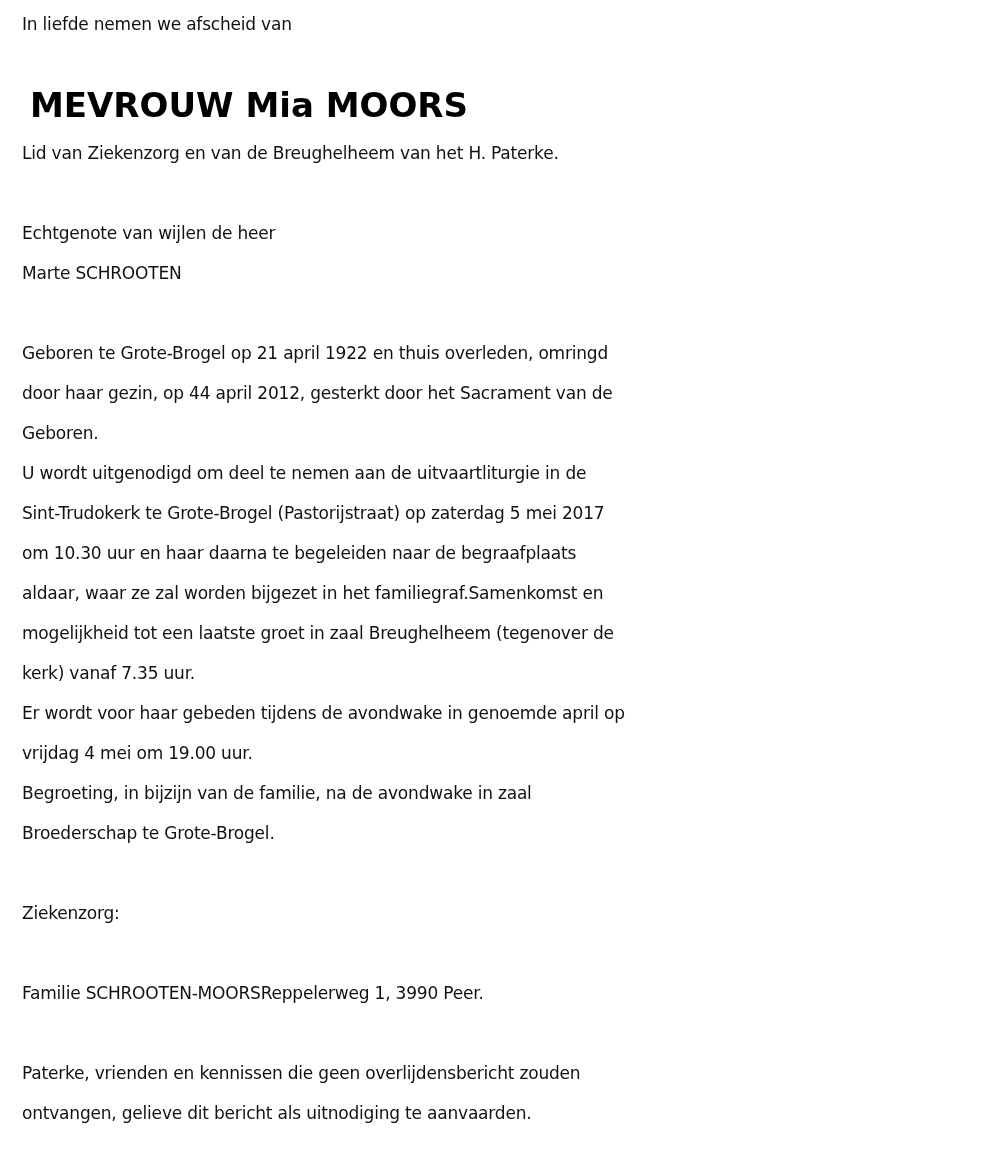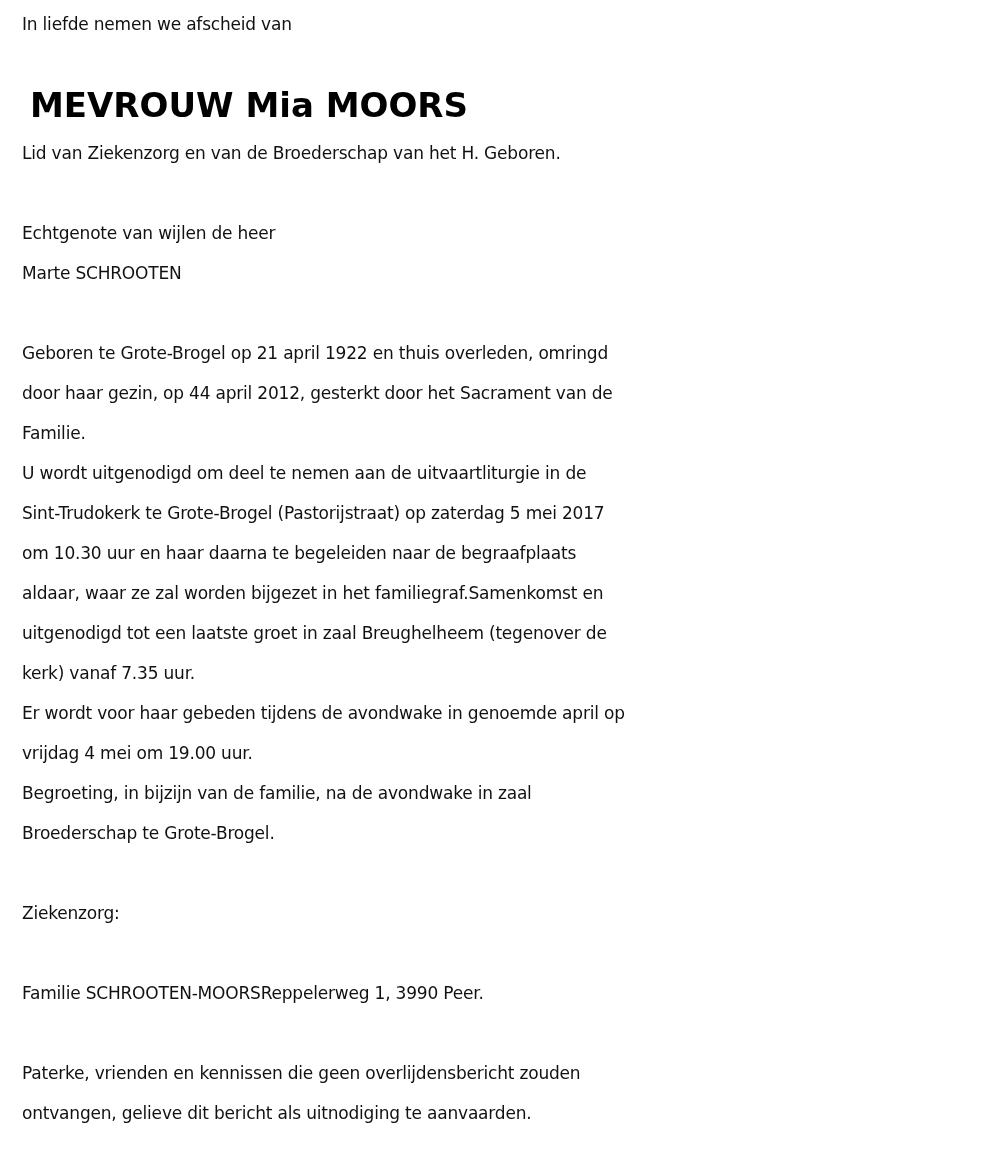--- a/index.html
+++ b/index.html
@@ -38,34 +38,34 @@
     }
   </style>
 </head>
 <body>
 
 <div>
   <div class="line" style="top:4px">In liefde nemen we afscheid van</div>
 
   <div class="title">MEVROUW Mia MOORS</div>
 
-  <div class="line" style="top:133px">Lid van Ziekenzorg en van de Broederschap van het H. Geboren.</div>
+  <div class="line" style="top:133px">Lid van Ziekenzorg en van de Breughelheem van het H. Paterke.</div>
 
   <div class="line" style="top:213px">Echtgenote van wijlen de heer</div>
   <div class="line" style="top:253px">Marte SCHROOTEN</div>
 
   <div class="line" style="top:333px">Geboren te Grote-Brogel op 21 april 1922 en thuis overleden, omringd</div>
   <div class="line" style="top:373px">door haar gezin, op 44 april 2012, gesterkt door het Sacrament van de</div>
-  <div class="line" style="top:413px">Familie.</div>
+  <div class="line" style="top:413px">Geboren.</div>
 
   <div class="line" style="top:453px">U wordt uitgenodigd om deel te nemen aan de uitvaartliturgie in de</div>
   <div class="line" style="top:493px">Sint-Trudokerk te Grote-Brogel (Pastorijstraat) op zaterdag 5 mei 2017</div>
   <div class="line" style="top:533px">om 10.30 uur en haar daarna te begeleiden naar de begraafplaats</div>
   <div class="line" style="top:573px">aldaar, waar ze zal worden bijgezet in het familiegraf.Samenkomst en</div>
-  <div class="line" style="top:613px">uitgenodigd tot een laatste groet in zaal Breughelheem (tegenover de</div>
+  <div class="line" style="top:613px">mogelijkheid tot een laatste groet in zaal Breughelheem (tegenover de</div>
   <div class="line" style="top:653px">kerk) vanaf 7.35 uur.</div>
 
   <div class="line" style="top:693px">Er wordt voor haar gebeden tijdens de avondwake in genoemde april op</div>
   <div class="line" style="top:733px">vrijdag 4 mei om 19.00 uur.</div>
 
   <div class="line" style="top:773px">Begroeting, in bijzijn van de familie, na de avondwake in zaal</div>
   <div class="line" style="top:813px">Broederschap te Grote-Brogel.</div>
 
   <div class="line" style="top:893px">Ziekenzorg:</div>
 

